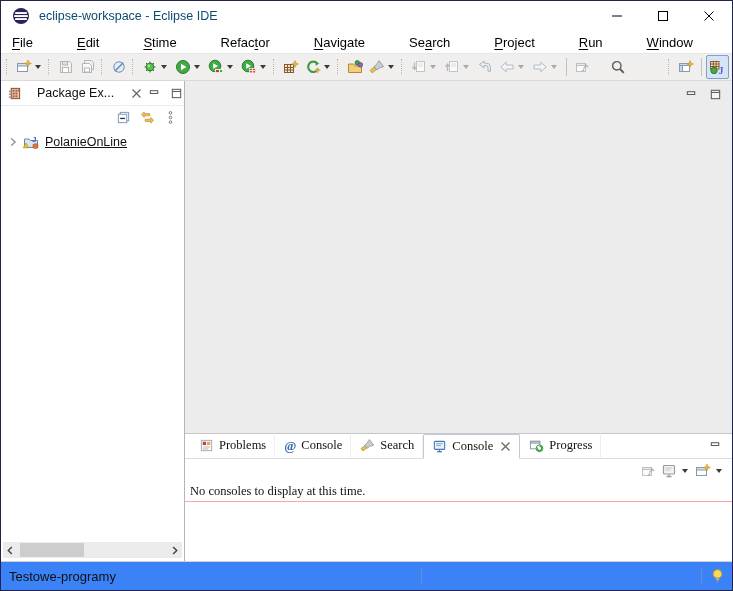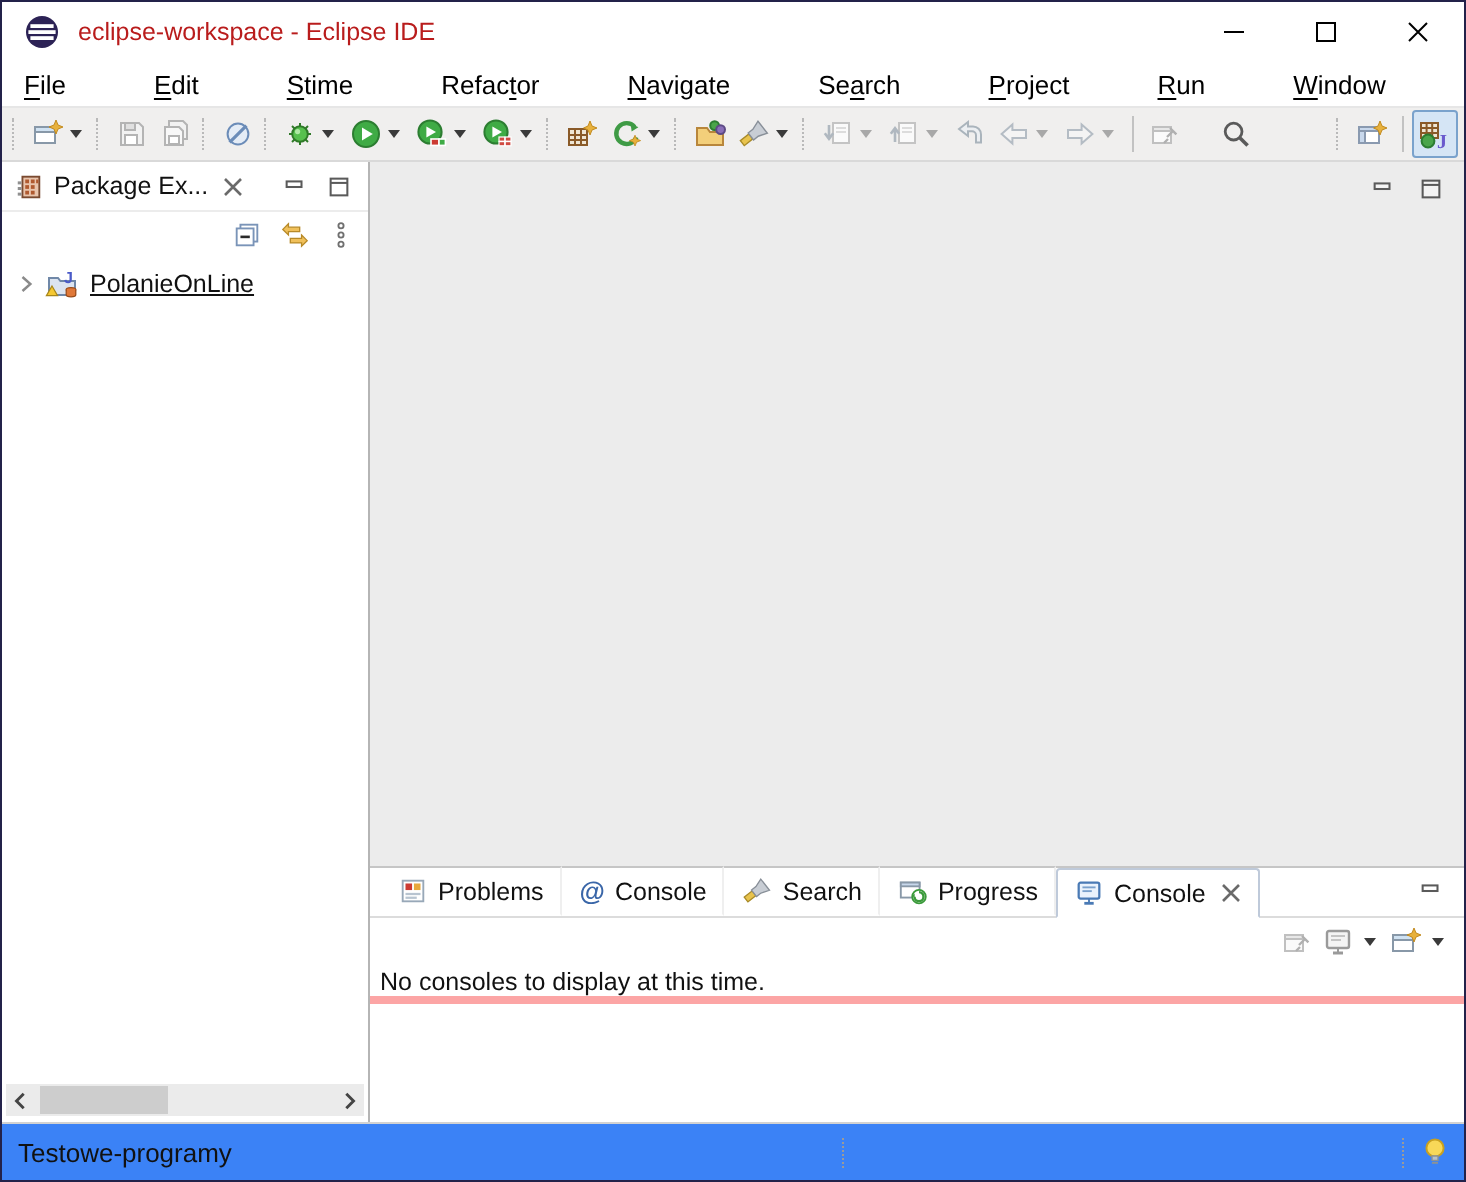--- a/index.html
+++ b/index.html
@@ -2,21 +2,21 @@
 <html><head>
 <meta charset="utf-8">
 <style>
   * { box-sizing: border-box; }
   body { margin:0; background:#fff; font-family:"Liberation Sans", sans-serif; }
   .window { width:733px; height:591px; border:1px solid #23224a; display:flex; flex-direction:column; background:#fff; color:#111; font-size:12.5px; overflow:hidden; }
 
   
   .titlebar { height:30px; flex:0 0 auto; display:flex; align-items:center; background:#fff; }
   .titlebar .logo { margin:0 9px 0 11px; display:flex; }
-  .title-text { font-size:12.5px; color:#b91c1c; }
+  .title-text { font-size:12.5px; color:#0c4a6e; }
   .win-controls { margin-left:auto; display:flex; height:100%; }
   .win-btn { width:46px; height:100%; display:flex; align-items:center; justify-content:center; background:transparent; border:none; padding:0; }
 
   
   .menubar { height:22px; flex:0 0 auto; display:flex; align-items:center; background:#fff; padding-left:3px;gap:28px; }
   .menu-item { padding:2px 8px; font-size:13px; color:#000; white-space:nowrap; }
   .mn { text-decoration:underline; text-underline-offset:2px; }
 
   
   .toolbar { height:28px; flex:0 0 auto; display:flex; align-items:center; background:#f0efee; border-top:1px solid #e6e6e6; border-bottom:1px solid #d9d9d9; padding:0 3px; }
@@ -27,46 +27,46 @@
   .handle { width:4px; height:16px; border-left:1px dotted #b9b9b9; margin:0 3px 0 2px; }
   .vsep { width:1px; height:18px; background:#c2c2c2; margin:0 4px; }
   .tb-spacer { width:14px; }
   .tb-right { margin-left:auto; display:flex; align-items:center; }
   svg.i { display:block; }
 
   
   .main { flex:1; display:flex; min-height:0; }
   .left-panel { width:184px; flex:0 0 auto; border-right:1px solid #b5b5b5; display:flex; flex-direction:column; background:#fff; min-height:0; }
   .view-tabbar { height:25px; flex:0 0 auto; display:flex; align-items:center; border-bottom:1px solid #ececec; }
-  .view-tab { display:flex; align-items:center; gap:5px; padding:0 6px; height:100%; }
+  .view-tab { display:flex; align-items:center; gap:15px; padding:0 6px; height:100%; }
   .view-tab-label { white-space:nowrap; }
   .tab-close { margin-left:2px; display:flex; }
   .view-minmax { margin-left:auto; display:flex; gap:9px; padding-right:8px; align-items:center; }
   .view-toolbar { height:23px; flex:0 0 auto; display:flex; justify-content:flex-end; align-items:center; gap:9px; padding-right:7px; }
   .tree { flex:1; min-height:0; padding-top:3px; }
   .tree-item { display:flex; align-items:center; gap:2px; height:19px; padding-left:5px; }
   .tree-label { padding-left:3px;text-decoration:underline; }
 
   .hscroll { height:16px; flex:0 0 auto; margin:2px 2px 3px 2px; background:#ebebeb; display:flex; align-items:center; }
   .scroll-arrow { width:15px; height:100%; display:flex; align-items:center; justify-content:center; background:transparent; border:none; padding:0; }
   .scroll-track { flex:1; height:100%; position:relative; }
   .scroll-thumb { position:absolute; left:2px; top:1px; width:64px; height:14px; background:#cdcdcd; }
 
-  .right { flex:1; display:flex; flex-direction:column; min-width:0; }
+  .right { flex:1; display:flex; flex-direction:column; min-width:0;font-family:Liberation Serif, serif; }
   .editor { flex:1; background:#ececec; position:relative; min-height:0; }
   .editor-minmax { position:absolute; top:7px; right:10px; display:flex; gap:11px; align-items:center; }
 
   
   .bottom-panel { height:128px; flex:0 0 auto; border-top:1px solid #c6c6c6; background:#fff; display:flex; flex-direction:column; }
   .b-tabbar { height:25px; flex:0 0 auto; display:flex; align-items:flex-end; border-bottom:1px solid #dcdcdc; padding-left:5px; }
   .b-tab { display:flex; align-items:center; gap:5px; padding:0 8px; height:25px; border:1px solid transparent; border-right:1px solid #efefef; white-space:nowrap; }
   .b-tab.selected { border:1px solid #bfcada; border-bottom-color:#fff; margin-bottom:-1px; background:#fff; border-top-left-radius:2px; border-top-right-radius:2px; }
   .b-minmax { margin-left:auto; display:flex; gap:11px; padding:0 10px 6px 0; align-items:center; }
   .console-toolbar { height:23px; flex:0 0 auto; display:flex; justify-content:flex-end; align-items:center; gap:5px; padding-right:8px; }
-  .console-msg-row { height:20px; flex:0 0 auto; border-bottom:4px solid #fca5a5; display:flex; align-items:flex-end; padding-left:5px; }
+  .console-msg-row { height:20px; flex:0 0 auto; border-bottom:1px solid #fca5a5; display:flex; align-items:center; padding-left:5px; }
   .console-rest { flex:1; background:#fff; }
 
   
   .statusbar { height:29px; flex:0 0 auto; background:#3b82f6; border-top:1px solid #d2d2d2; display:flex; align-items:center; padding:0 8px; position:relative; font-size:13px; }
   .status-dotsep { position:absolute; top:7px; height:15px; border-left:1px dotted #9a9a9a; }
   .status-dotsep.s1 { left:420px; }
   .status-dotsep.s2 { right:30px; }
   .status-bulb { position:absolute; right:7px; top:6px; }
 </style>
 </head>
@@ -437,44 +437,44 @@
           </div>
           <div class="b-tab">
             <svg class="i" width="15" height="15" viewBox="0 0 16 16">
                 <g transform="rotate(-38 8 8)">
                   <rect x="0.6" y="6.4" width="5.4" height="3.2" fill="#e8c34d" stroke="#a88a28" stroke-width=".7"></rect>
                   <path d="M6 5.8 h3 l4.5 -1.6 v7.6 l-4.5 -1.6 h-3 z" fill="#c8cdd4" stroke="#888f98" stroke-width=".7"></path>
                 </g>
               </svg>
             <span>Search</span>
           </div>
+          <div class="b-tab selected">
+            <svg class="i" width="15" height="15" viewBox="0 0 16 16">
+                <rect x="2.5" y="2.5" width="11" height="8.5" rx="1" fill="#eaf2fc" stroke="#4a7ab5" stroke-width="1.2"></rect>
+                <line x1="4.5" y1="5" x2="11.5" y2="5" stroke="#7aa0cc"></line>
+                <line x1="4.5" y1="7" x2="9.5" y2="7" stroke="#7aa0cc"></line>
+                <line x1="5.5" y1="13.5" x2="10.5" y2="13.5" stroke="#4a7ab5" stroke-width="1.5"></line>
+                <line x1="8" y1="11" x2="8" y2="13" stroke="#4a7ab5"></line>
+              </svg>
+            <span>Console</span>
+            <span class="tab-close">
+              <svg class="i" width="11" height="11" viewBox="0 0 11 11">
+                  <path d="M1.5 1.5 L9.5 9.5 M9.5 1.5 L1.5 9.5" stroke="#6a6a6a" stroke-width="1.3"></path>
+                </svg>
+            </span>
+          </div>
           <div class="b-tab">
             <svg class="i" width="15" height="15" viewBox="0 0 16 16">
                 <rect x="1.5" y="3.5" width="10" height="8" fill="#fff" stroke="#8898a8"></rect>
                 <rect x="1.5" y="3.5" width="10" height="2" fill="#c8d8ec" stroke="#8898a8"></rect>
                 <circle cx="11.2" cy="11" r="3.6" fill="#fff" stroke="#3a9a3a"></circle>
                 <path d="M11.2 8.6 a2.4 2.4 0 1 1 -2.4 2.4" fill="none" stroke="#3a9a3a" stroke-width="1.3"></path>
                 <path d="M8.9 9.4 L8.9 11.6 L7.3 10.5 Z" fill="#3a9a3a"></path>
               </svg>
             <span>Progress</span>
-          </div>
-          <div class="b-tab selected">
-            <svg class="i" width="15" height="15" viewBox="0 0 16 16">
-                <rect x="2.5" y="2.5" width="11" height="8.5" rx="1" fill="#eaf2fc" stroke="#4a7ab5" stroke-width="1.2"></rect>
-                <line x1="4.5" y1="5" x2="11.5" y2="5" stroke="#7aa0cc"></line>
-                <line x1="4.5" y1="7" x2="9.5" y2="7" stroke="#7aa0cc"></line>
-                <line x1="5.5" y1="13.5" x2="10.5" y2="13.5" stroke="#4a7ab5" stroke-width="1.5"></line>
-                <line x1="8" y1="11" x2="8" y2="13" stroke="#4a7ab5"></line>
-              </svg>
-            <span>Console</span>
-            <span class="tab-close">
-              <svg class="i" width="11" height="11" viewBox="0 0 11 11">
-                  <path d="M1.5 1.5 L9.5 9.5 M9.5 1.5 L1.5 9.5" stroke="#6a6a6a" stroke-width="1.3"></path>
-                </svg>
-            </span>
           </div>
           <div class="b-minmax">
             <span>
               <svg class="i" width="13" height="13" viewBox="0 0 14 14">
                   <rect x="2.5" y="4" width="8" height="3" fill="#fff" stroke="#5a5a5a" stroke-width="1.1"></rect>
                 </svg>
             </span>
 
           </div>
         </div>

